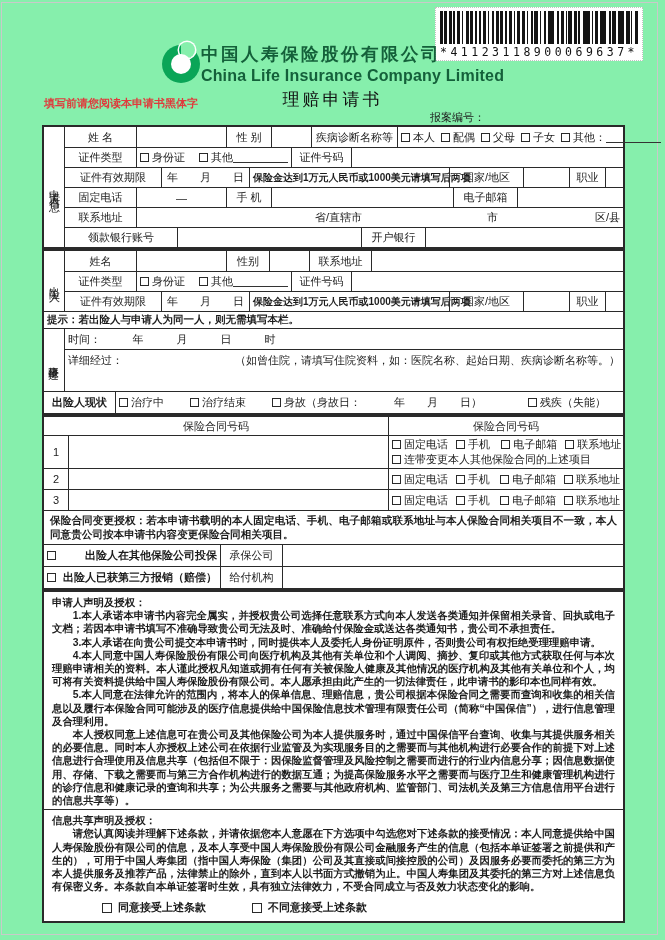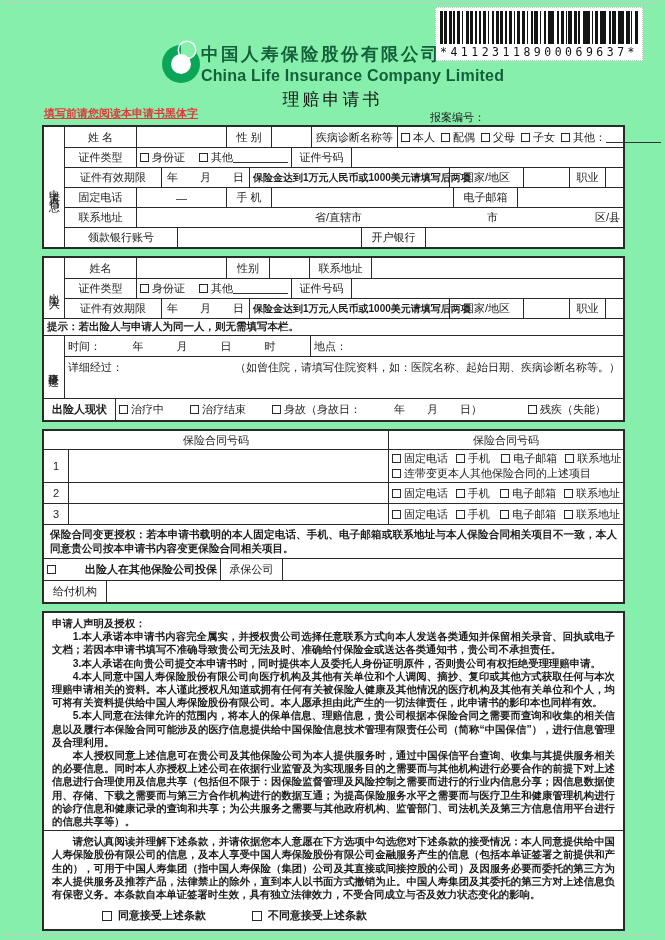--- a/index.html
+++ b/index.html
@@ -23,26 +23,26 @@
   .logo { position:relative; width:40px; height:40px; flex:none; }
   .ring { position:absolute; inset:1px; border-radius:50%; background:conic-gradient(from 55deg,#0aa557 0 305deg,transparent 305deg 360deg); }
   .ring::after { content:""; position:absolute; inset:9px; background:#fefefe; border-radius:50%; }
   .ball { position:absolute; top:-2px; left:18px; width:16px; height:16px; border-radius:50%;
           background:radial-gradient(circle at 35% 30%,#ffffff 0 28%,#e2e2e2 60%,#ad
 adad 100%); box-shadow:0 0 0 1.5px #fefefe; }
   .cname { color:#14603a; text-align:left; }
   .cn { font-size:17.5px; font-weight:bold; letter-spacing:2.5px; }
   .en { font-size:16px; font-weight:bold; margin-top:1px; letter-spacing:.2px; }
   .ftitle { position:absolute; left:0; right:0; top:88px; text-align:center; font-size:17px; letter-spacing:3px; color:#101010; }
-  .rednote { position:absolute; left:44px; top:106px; color:#e03a3c; font-weight:bold; font-size:11px;text-decoration:underline; }
+  .rednote { position:absolute; left:44px; top:96px; color:#e03a3c; font-weight:bold; font-size:11px; }
   .repno { position:absolute; left:430px; top:110px; font-size:11px; }
 
   
   .content { position:absolute; left:42px; top:125px; width:583px; }
-  .box { border:2px solid #2a2a2a; background:#fff; margin-bottom:7px; }
+  .box { border:2px solid #2a2a2a; background:#fff; margin-bottom:0; }
   .hgroup { display:flex; align-items:stretch; }
   .vcell { width:21px; flex:none; border-right:1px solid #2a2a2a; display:flex; align-items:center; justify-content:center;
            writing-mode:vertical-lr; text-orientation:upright; letter-spacing:3px; font-size:11px; }
   .tbl { flex:1; min-width:0; }
   .r { display:flex; align-items:stretch; height:20px; }
   .r + .r, .rt { border-top:1px solid #2a2a2a; }
   .c { display:flex; align-items:center; padding:0 3px; min-width:0; }
   .c + .c { border-left:1px solid #2a2a2a; }
   .lab { justify-content:center; text-align:center; flex:none; }
   .val { justify-content:space-between; }
@@ -268,23 +268,20 @@
         <div class="c val">提示：若出险人与申请人为同一人，则无需填写本栏。</div>
       </div>
       <div class="hgroup rt">
         <div class="vcell" style="font-size:10.5px;letter-spacing:1px">事故经过</div>
         <div class="tbl">
           <div class="r">
             <div class="c val" style="width:245px">
               <span>时间：</span>
               <span class="units" style="justify-content:center">年　　　月　　　日　　　时</span>
             </div>
-            <div class="c val grow">
-              <span>地点：</span>
-            </div>
           </div>
           <div class="r" style="height:42px;align-items:flex-start">
             <div class="c val grow" style="padding-top:3px">
               <span>详细经过：</span>
               <span>（如曾住院，请填写住院资料，如：医院名称、起始日期、疾病诊断名称等。）</span>
             </div>
           </div>
         </div>
       </div>
       <div class="r rt" style="height:22px">
@@ -392,35 +389,40 @@
       <div class="rt b" style="padding:3px 6px;font-size:10.6px;line-height:13.5px;text-align:justify">保险合同变更授权：若本申请书载明的本人固定电话、手机、电子邮箱或联系地址与本人保险合同相关项目不一致，本人同意贵公司按本申请书内容变更保险合同相关项目。</div>
       <div class="r rt" style="height:22px">
         <div class="c val b" style="width:176px">
             <span class="cb"></span>
             <span>出险人在其他保险公司投保</span>
           </div>
         <div class="c lab" style="width:62px">承保公司</div>
         <div class="c val grow"></div>
       </div>
       <div class="r" style="height:22px">
+        <div class="c val b" style="width:176px">
+            <span class="cb"></span>
+            <span>出险人已获第三方报销（赔偿）</span>
+          </div>
         <div class="c lab" style="width:62px">给付机构</div>
         <div class="c val grow"></div>
       </div>
     </div>
 
     <div class="box">
       <div class="decl">
         <p class="dtitle">申请人声明及授权：</p>
         <p>1.本人承诺本申请书内容完全属实，并授权贵公司选择任意联系方式向本人发送各类通知并保留相关录音、回执或电子文档；若因本申请书填写不准确导致贵公司无法及时、准确给付保险金或送达各类通知书，贵公司不承担责任。</p>
         <p>3.本人承诺在向贵公司提交本申请书时，同时提供本人及委托人身份证明原件，否则贵公司有权拒绝受理理赔申请。</p>
         <p>4.本人同意中国人寿保险股份有限公司向医疗机构及其他有关单位和个人调阅、摘抄、复印或其他方式获取任何与本次理赔申请相关的资料。本人谨此授权凡知道或拥有任何有关被保险人健康及其他情况的医疗机构及其他有关单位和个人，均可将有关资料提供给中国人寿保险股份有限公司。本人愿承担由此产生的一切法律责任，此申请书的影印本也同样有效。</p>
         <p>5.本人同意在法律允许的范围内，将本人的保单信息、理赔信息，贵公司根据本保险合同之需要而查询和收集的相关信息以及履行本保险合同可能涉及的医疗信息提供给中国保险信息技术管理有限责任公司（简称“中国保信”），进行信息管理及合理利用。</p>
         <p>本人授权同意上述信息可在贵公司及其他保险公司为本人提供服务时，通过中国保信平台查询、收集与其提供服务相关的必要信息。同时本人亦授权上述公司在依据行业监管及为实现服务目的之需要而与其他机构进行必要合作的前提下对上述信息进行合理使用及信息共享（包括但不限于：因保险监督管理及风险控制之需要而进行的行业内信息分享；因信息数据使用、存储、下载之需要而与第三方合作机构进行的数据互通；为提高保险服务水平之需要而与医疗卫生和健康管理机构进行的诊疗信息和健康记录的查询和共享；为公共服务之需要与其他政府机构、监管部门、司法机关及第三方信息信用平台进行的信息共享等）。</p>
       </div>
       <div class="decl rt">
+        <p class="dtitle">信息共享声明及授权：</p>
         <p>请您认真阅读并理解下述条款，并请依据您本人意愿在下方选项中勾选您对下述条款的接受情况：本人同意提供给中国人寿保险股份有限公司的信息，及本人享受中国人寿保险股份有限公司金融服务产生的信息（包括本单证签署之前提供和产生的），可用于中国人寿集团（指中国人寿保险（集团）公司及其直接或间接控股的公司）及因服务必要而委托的第三方为本人提供服务及推荐产品，法律禁止的除外，直到本人以书面方式撤销为止。中国人寿集团及其委托的第三方对上述信息负有保密义务。本条款自本单证签署时生效，具有独立法律效力，不受合同成立与否及效力状态变化的影响。</p>
       </div>
       <div class="consent">
         <span class="opt">
             <span class="cb"></span>
             <span>同意接受上述条款</span>
           </span>
         <span class="opt">
             <span class="cb"></span>
             <span>不同意接受上述条款</span>

